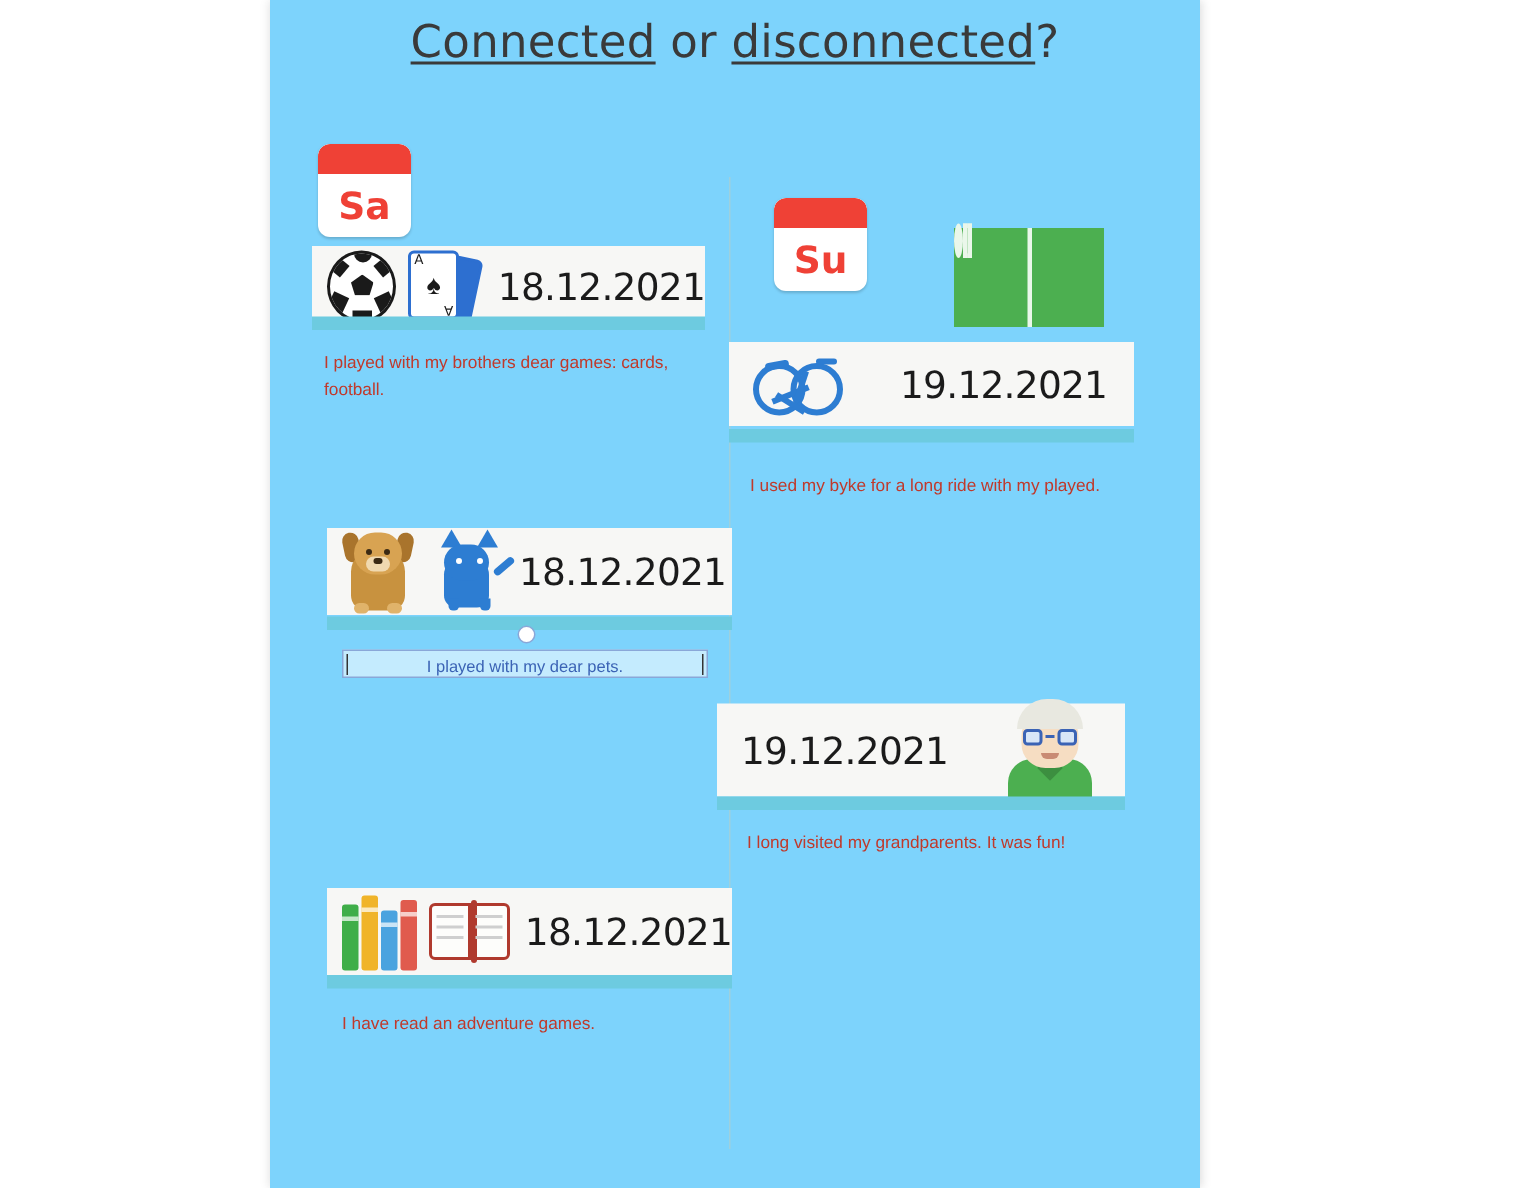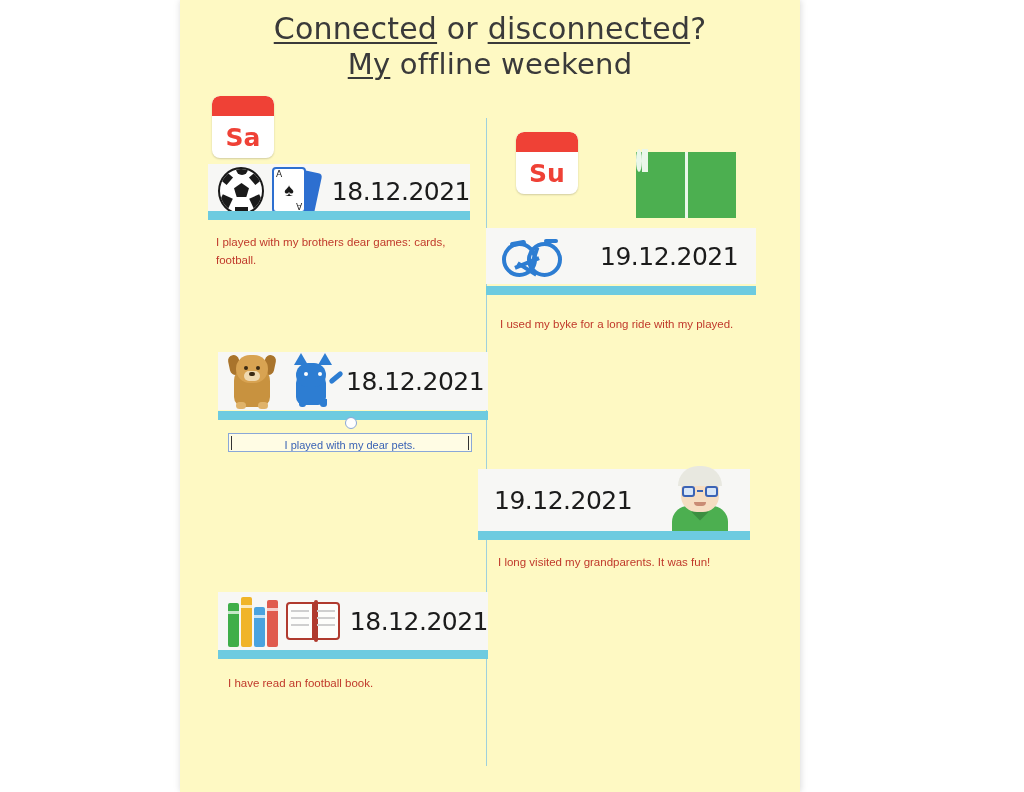--- a/index.html
+++ b/index.html
@@ -13,21 +13,21 @@
     font-family: "Liberation Sans", sans-serif;
     overflow: hidden;
     position: relative;
   }
   #page {
     position: absolute;
     left: 180px;
     top: 0px;
     width: 620px;
     height: 792px;
-    background: #fef9c3;
+    background: #7dd3fc;
     box-shadow: 2px 0 6px rgba(0,0,0,0.10), -2px 0 6px rgba(0,0,0,0.06);
   }
   
   .title-block {
     position: absolute;
     left: 0;
     top: 12px;
     width: 620px;
     text-align: center;
     color: #3a3a3a;
@@ -232,21 +232,20 @@
     position: absolute; width: 1px; background: #333;
   }
 </style>
 </head>
 <body>
 
 <div id="page">
 
   <div class="title-block">
     <div class="title-line"><span class="u">Connected</span><span> or </span><span class="u">disconnected</span><span>?</span></div>
-    <div class="title-line title-line2"><span class="u">My</span><span> offline weekend</span></div>
   </div>
 
   <div class="divider"></div>
 
   <div class="icon cal" style="left:32px; top:96px; position:absolute;">
     <div class="ring l"></div>
     <div class="ring r"></div>
     <div class="top"></div>
     <div class="day">Sa</div>
   </div>
@@ -369,15 +368,15 @@
       <span class="ln" style="left:5px; top:12px; width:18px;"></span>
       <span class="ln" style="left:5px; top:19px; width:18px;"></span>
       <span class="ln" style="left:5px; top:26px; width:18px;"></span>
       <span class="ln" style="right:5px; top:12px; width:18px;"></span>
       <span class="ln" style="right:5px; top:19px; width:18px;"></span>
       <span class="ln" style="right:5px; top:26px; width:18px;"></span>
     </div>
     <div class="date" style="margin-left:10px;">18.12.2021</div>
   </div>
   <div class="card-underline" style="left:38px; top:650px; width:270px; height:9px;"></div>
-  <div class="caption" style="left:48px; top:675px; width:252px;">I have read an football book.</div>
+  <div class="caption" style="left:48px; top:675px; width:252px;">I have read an adventure games.</div>
 
 </div>
 
 </body></html>

